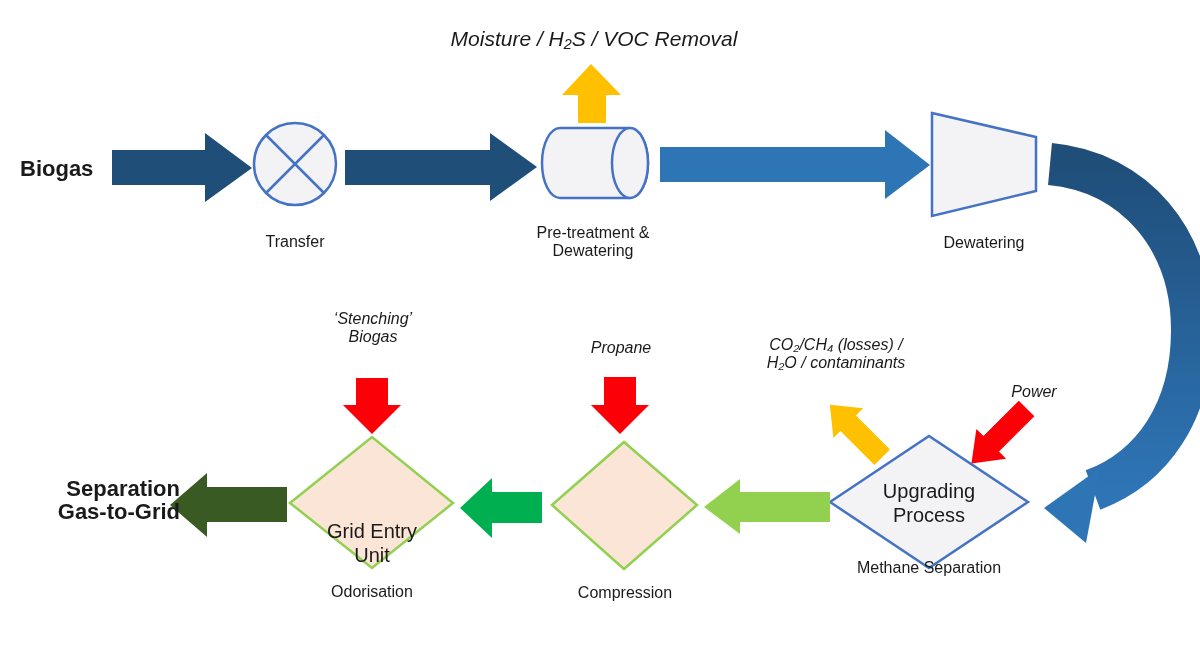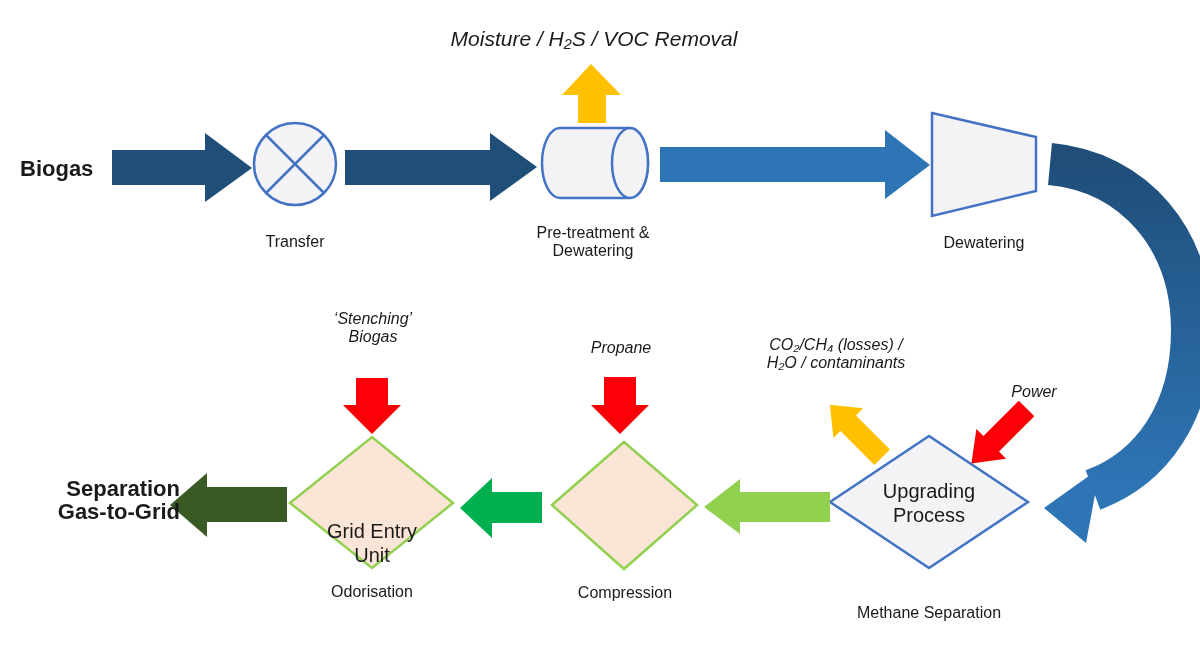--- a/index.html
+++ b/index.html
@@ -110,21 +110,21 @@
 
   <div class="lbl it" style="left:373px; top:310px;">
     <div>‘Stenching’</div>
     <div>Biogas</div>
   </div>
 
   <div class="node-lbl" style="left:929px; top:503px; width:120px;">Upgrading Process</div>
 
   <div class="node-lbl" style="left:372px; top:503px; width:110px;margin-top:40px;">Grid Entry Unit</div>
 
-  <div class="lbl" style="left:929px; top:604px;text-align:right;">Methane Separation</div>
+  <div class="lbl" style="left:929px; top:559px;text-align:right;">Methane Separation</div>
 
   <div class="lbl" style="left:625px; top:584px;">Compression</div>
 
   <div class="lbl" style="left:372px; top:583px;">Odorisation</div>
 
   <div class="lbl wrap bold left-align" style="left:30px; top:477px; width:150px; font-size:22px; line-height:1.05;">Separation Gas-to-Grid</div>
 
 </div>
 
 </body></html>

